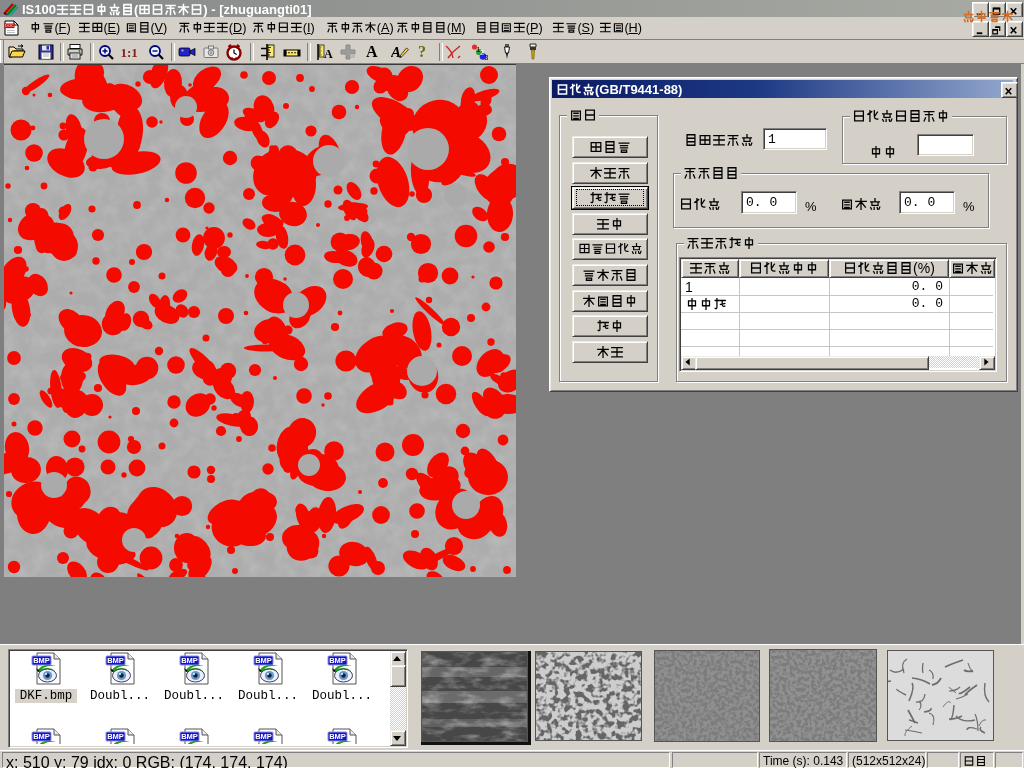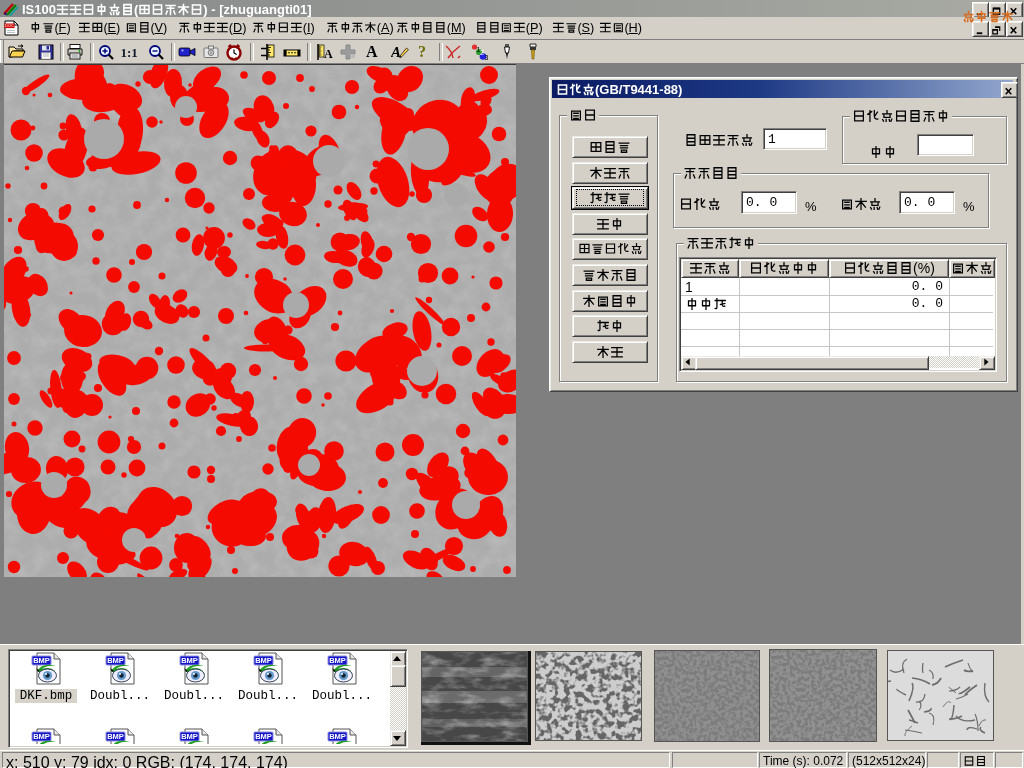--- a/index.html
+++ b/index.html
@@ -179,21 +179,21 @@
       <path d="M2 6h14v6H2z" fill="#d4d0c8" stroke="#000" stroke-width=".9"></path>
       <rect x="4" y="10" width="10" height="6" fill="#fff" stroke="#000" stroke-width=".9"></rect>
       <path d="M5.5 12h7M5.5 14h7" stroke="#555" stroke-width=".8"></path>
       <circle cx="13.5" cy="8" r=".9" fill="#0a0"></circle>
     </svg>
     <svg class="abs" style="left:97px;top:43px" width="18" height="18" viewBox="0 0 18 18">
       <circle cx="8" cy="8" r="5" fill="#e8f4ff" stroke="#00007a" stroke-width="1.8"></circle>
       <path d="M11.8 11.8L16 16" stroke="#000" stroke-width="2.2"></path>
       <path d="M5.5 8h5M8 5.5v5" stroke="#00007a" stroke-width="1.4"></path>
     </svg>
-    <div class="abs" style="left:120.5px;top:45px;font:bold 13px 'Liberation Serif',serif;color:#0f172a">1:1</div>
+    <div class="abs" style="left:120.5px;top:45px;font:bold 13px 'Liberation Serif',serif;color:#7f1d1d">1:1</div>
     <svg class="abs" style="left:147px;top:43px" width="18" height="18" viewBox="0 0 18 18">
       <circle cx="8" cy="8" r="5" fill="#e8f4ff" stroke="#00007a" stroke-width="1.8"></circle>
       <path d="M11.8 11.8L16 16" stroke="#000" stroke-width="2.2"></path>
       <path d="M5.5 8h5" stroke="#00007a" stroke-width="1.4"></path>
     </svg>
     <svg class="abs" style="left:178px;top:43px" width="18" height="18" viewBox="0 0 18 18">
       <rect x="1" y="5" width="11" height="8" rx="1.5" fill="#2222cc" stroke="#000" stroke-width=".8"></rect>
       <path d="M12 8l5-2.6v7.2L12 10z" fill="#2222cc" stroke="#000" stroke-width=".8"></path>
       <circle cx="4.5" cy="7.5" r="1.1" fill="#9db6ff"></circle>
     </svg>
@@ -1233,21 +1233,21 @@
       <path d="M64 53Q61 49 56 57" stroke="#6e6e6e" stroke-width="0.9" fill="none"></path>
       <path d="M36 23Q35 20 36 13" stroke="#6e6e6e" stroke-width="1.3" fill="none"></path>
       <path d="M81 13Q82 18 86 22" stroke="#6e6e6e" stroke-width="1.1" fill="none"></path>
       <rect x="0.5" y="0.5" width="106" height="90" fill="none" stroke="#555"></rect>
     </svg>
     <div class="abs" style="left:0;top:750px;width:1024px;height:18px;background:#d4d0c8;border-top:1px solid #fff"></div>
     <div class="abs" style="left:2px;top:752px;width:666px;height:14px;border:1px solid;border-color:#808080 #fff #fff #808080;z-index:3"></div>
     <div class="abs" style="left:6px;top:754px;font-size:16px;z-index:4;white-space:nowrap">x: 510 y: 79 idx: 0 RGB: (174, 174, 174)</div>
     <div class="abs" style="left:672px;top:752px;width:84px;height:14px;border:1px solid;border-color:#808080 #fff #fff #808080;z-index:3"></div>
     <div class="abs" style="left:759px;top:752px;width:86px;height:14px;border:1px solid;border-color:#808080 #fff #fff #808080;z-index:3"></div>
-    <div class="abs" style="left:763px;top:754px;font-size:12px;z-index:4;white-space:nowrap">Time (s): 0.072</div>
+    <div class="abs" style="left:763px;top:754px;font-size:12px;z-index:4;white-space:nowrap">Time (s): 0.143</div>
     <div class="abs" style="left:848px;top:752px;width:76px;height:14px;border:1px solid;border-color:#808080 #fff #fff #808080;z-index:3"></div>
     <div class="abs" style="left:852px;top:754px;font-size:12px;z-index:4;white-space:nowrap">(512x512x24)</div>
     <div class="abs" style="left:927px;top:752px;width:30px;height:14px;border:1px solid;border-color:#808080 #fff #fff #808080;z-index:3"></div>
     <div class="abs" style="left:960px;top:752px;width:32px;height:14px;border:1px solid;border-color:#808080 #fff #fff #808080;z-index:3"></div>
     <div class="abs" style="left:963px;top:754px;font-size:12px;z-index:4;white-space:nowrap"><svg class="hz" viewBox="0 0 16 16">
         <path d="M3 2.5H13V13.5H3Z M3 8H13" fill="none" stroke="currentColor" stroke-width="1.45" stroke-linecap="square"></path>
       </svg><svg class="hz" viewBox="0 0 16 16">
         <path d="M3.5 2H12.5V14H3.5Z M3.5 6H12.5 M3.5 10H12.5" fill="none" stroke="currentColor" stroke-width="1.45" stroke-linecap="square"></path>
       </svg></div>
     <div class="abs" style="left:995px;top:752px;width:26px;height:14px;border:1px solid;border-color:#808080 #fff #fff #808080;z-index:3"></div>

